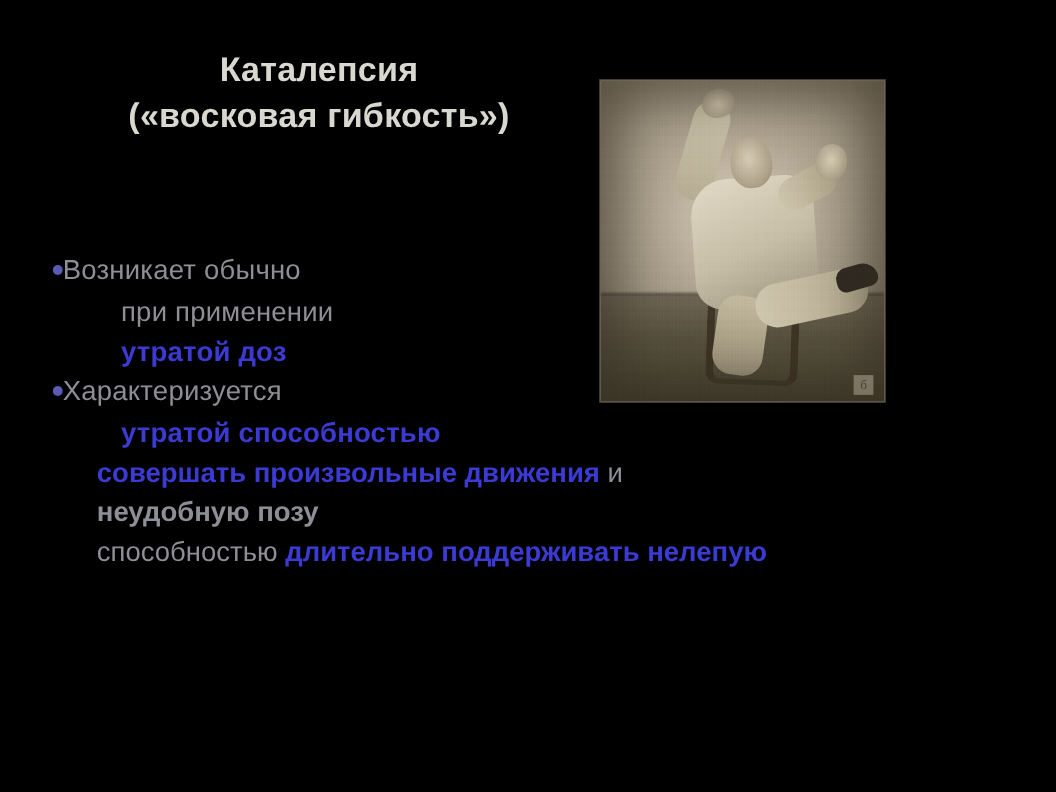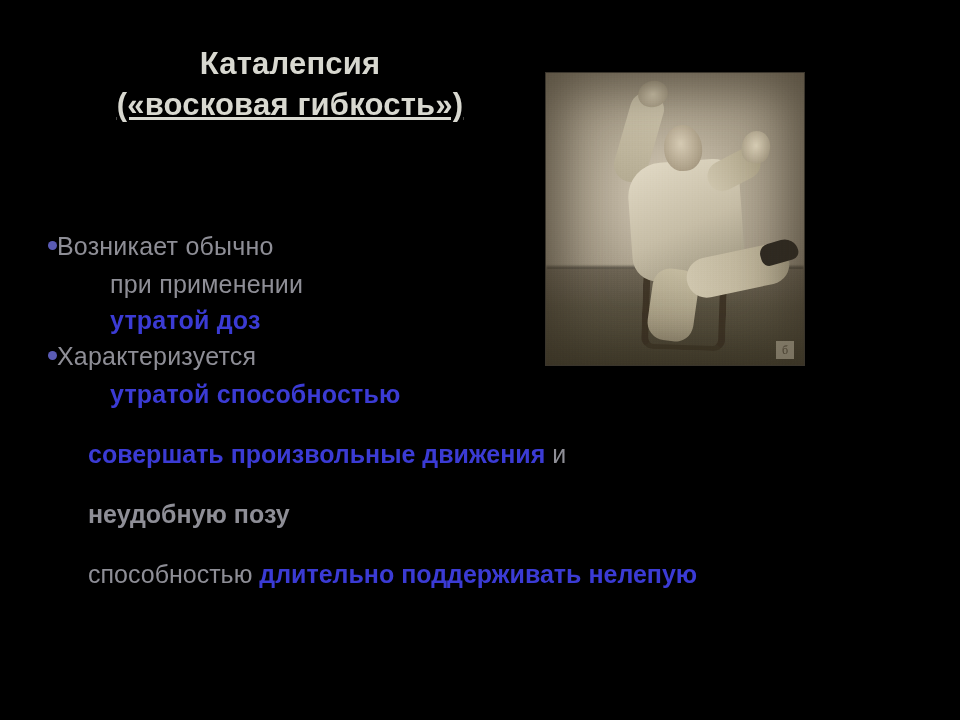--- a/index.html
+++ b/index.html
@@ -29,21 +29,21 @@
     width: 460px;
     text-align: center;
     color: #d8d8d0;
     font-size: 31px;
     font-weight: bold;
     line-height: 1.32;
     letter-spacing: 0.2px;
     text-shadow: 0 1px 2px rgba(0,0,0,0.9);
   }
   .title-line-1 { display: block; }
-  .title-line-2 { display: block; text-decoration: underline; }
+  .title-line-2 { display: block; }
 
   
   .photo-frame {
     position: absolute;
     left: 545px;
     top: 72px;
     width: 258px;
     height: 292px;
     background: #8d8372;
     overflow: hidden;
@@ -220,21 +220,20 @@
   .dim {
     color: #8e8e96;
     font-weight: normal;
   }
   .para-wrap {
     margin-left: 40px;
     font-size: 25px;
     line-height: 1.44;
     color: #8e8e96;
     max-width: 830px;
-    margin-top: 24px;
   }
 </style>
 </head>
 <body>
 
 <div class="slide">
 
   <div class="title-block">
     <span class="title-line-1">Каталепсия</span>
     <span class="title-line-2">(«восковая гибкость»)</span>

